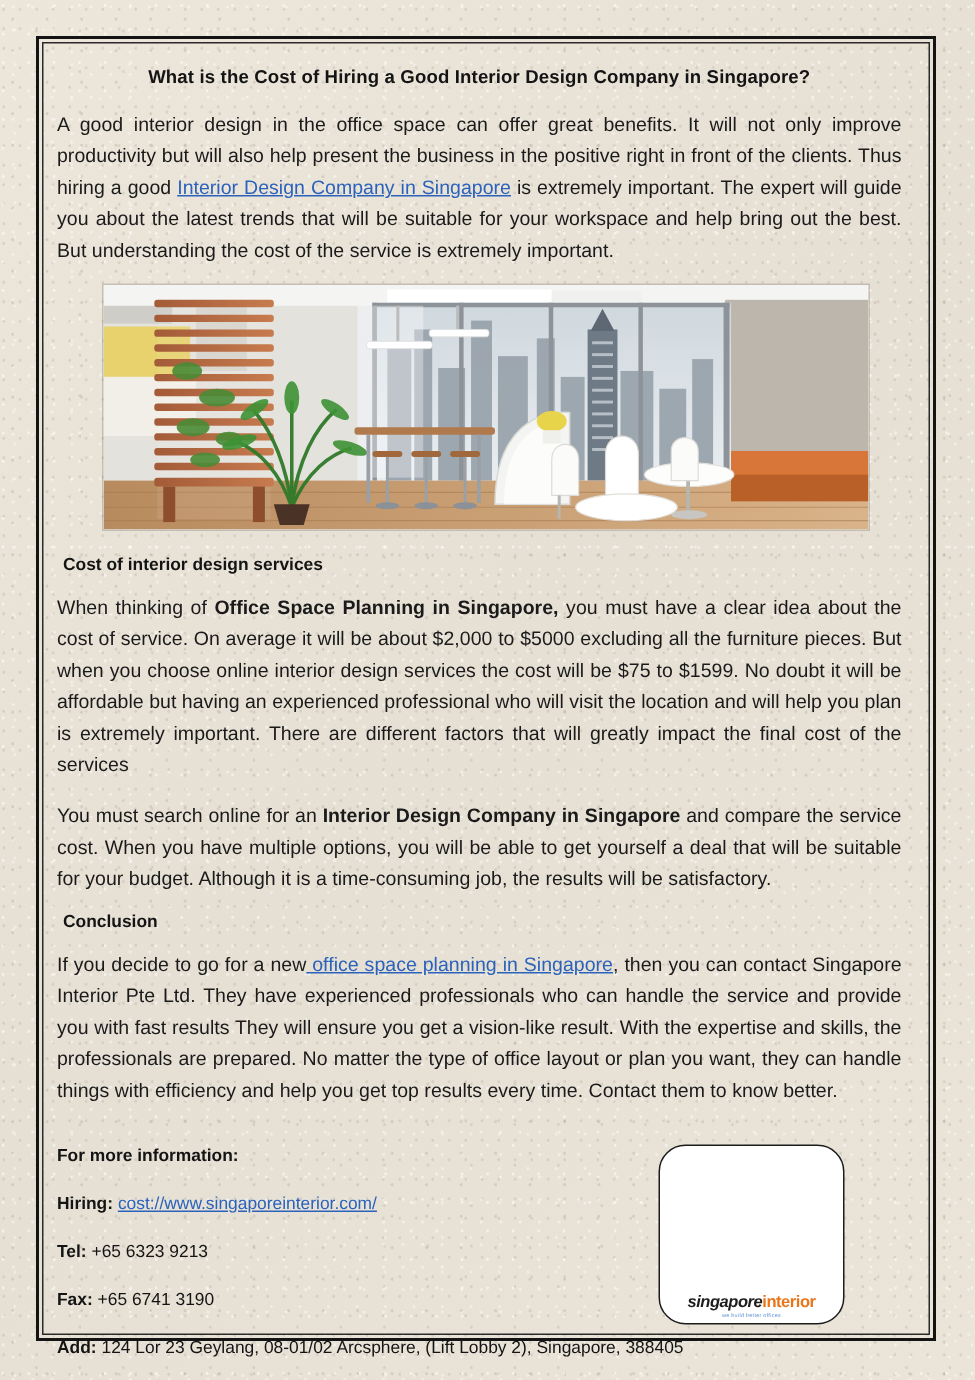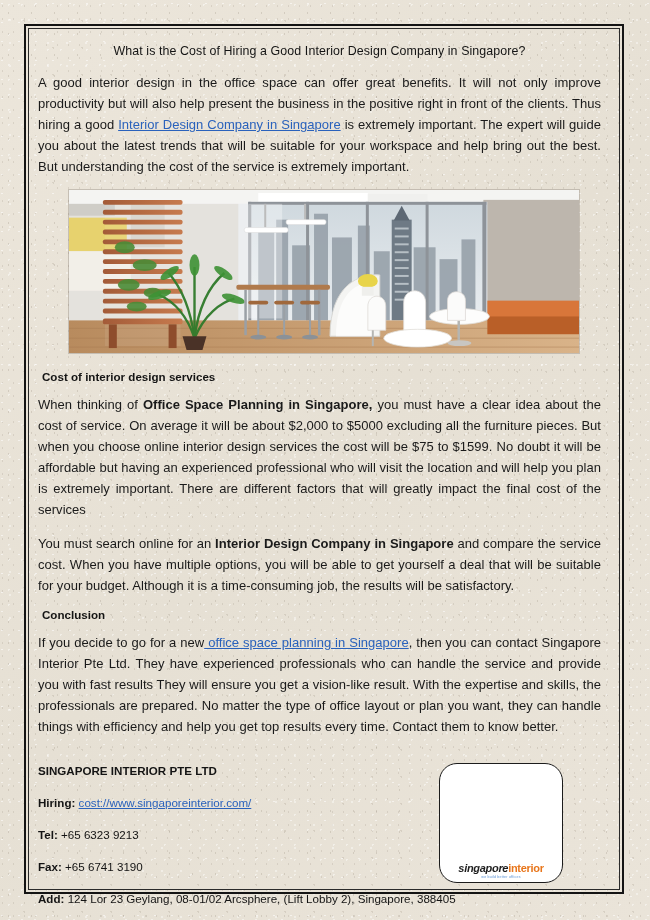--- a/index.html
+++ b/index.html
@@ -53,21 +53,21 @@
     left: 38px;
     top: 34px;
     width: 573px;
     height: 852px;
     box-sizing: border-box;
     padding-right: 10px;
   }
 
   h1.doc-title {
     font-size: 12.4px;
-    font-weight: normal;
+    font-weight: bold;
     color: #141414;
     text-align: center;
     margin: 10px 0 14px 0;
     letter-spacing: 0.1px;
   }
 
   p.body-text {
     font-size: 13px;
     line-height: 1.62;
     color: #1a1a1a;
@@ -357,22 +357,22 @@
 
   <div class="contact-wrap">
 
     <div class="logo-card">
       <div class="logo-mark">
         <div class="logo-row"><span class="logo-sg">singapore</span><span class="logo-int">interior</span></div>
         <div class="logo-tag">we build better offices</div>
       </div>
     </div>
 
-
-    <p class="contact-line"><span class="lbl">SINGAPORE INTERIOR PTE LTD</span></p>
+    <p class="contact-line"><span class="lbl">For more information:</span></p>
+
 
     <p class="contact-line"><span class="lbl">Hiring:</span> <a class="link" href="#">cost://www.singaporeinterior.com/</a></p>
 
 
     <p class="contact-line"><span class="lbl">Tel:</span> <span>+65 6323 9213</span></p>
 
     <p class="contact-line"><span class="lbl">Fax:</span> <span>+65 6741 3190</span></p>
 
     <p class="contact-line"><span class="lbl">Add:</span> <span>124 Lor 23 Geylang, 08-01/02 Arcsphere, (Lift Lobby 2), Singapore, 388405</span></p>
 

